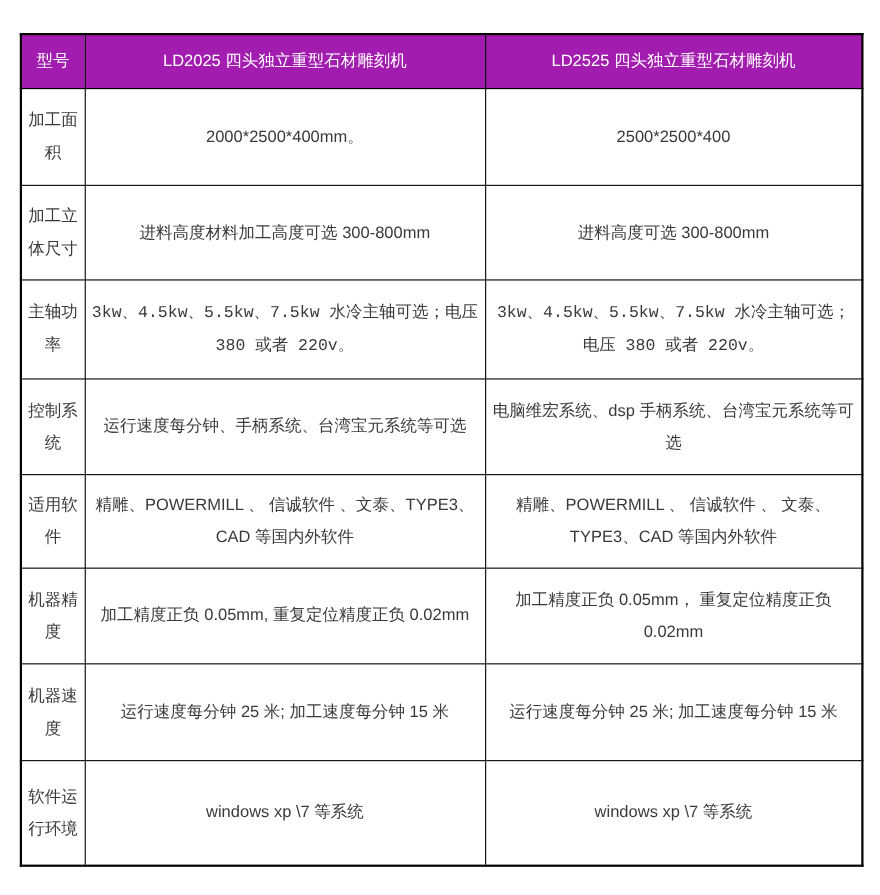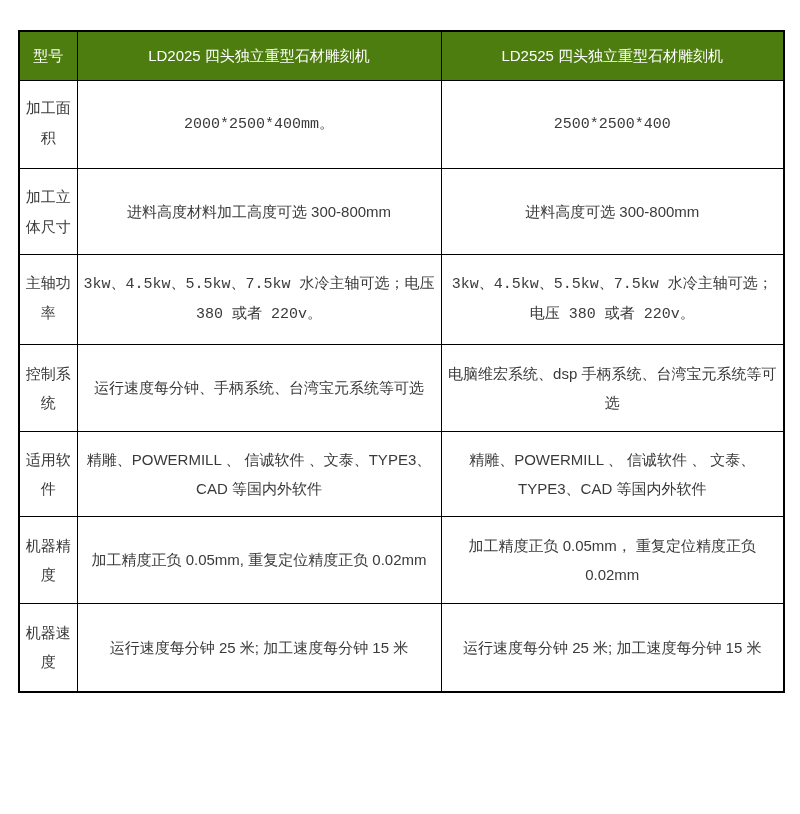--- a/index.html
+++ b/index.html
@@ -18,27 +18,27 @@
   .spec-table col.c-m2{width:343px;}
   .spec-table th,.spec-table td{
     border:1px solid #000000;
     text-align:center;vertical-align:middle;
     font-size:15px;line-height:1.95;
     padding:2px 3px;
     color:#3a3a3a;
     word-break:break-word;
   }
   .spec-table thead th{
-    background:#4d7c0f;
+    background:#a21caf;
     color:#ffffff;
     font-weight:normal;
     height:44px;
   }
   .spec-table td.label-cell{padding:2px 2px;}
-  tr.r1{height:88px;font-family:Liberation Mono, monospace;}
+  tr.r1{height:88px;}
   tr.r2{height:86px;margin-left:25px;}
   tr.r3{height:90px;font-family:Liberation Mono, monospace;}
   tr.r4{height:87px;padding-left:28px;}
   tr.r5{height:85px;}
   tr.r6{height:87px;padding-left:16px;}
   tr.r7{height:88px;}
   tr.r8{height:95px;}
 </style>
 </head>
 <body>
@@ -85,14 +85,19 @@
     <tr class="r6">
       <td class="label-cell">机器精度</td>
       <td>加工精度正负 0.05mm, 重复定位精度正负 0.02mm</td>
       <td>加工精度正负 0.05mm， 重复定位精度正负 0.02mm</td>
     </tr>
     <tr class="r7">
       <td class="label-cell">机器速度</td>
       <td>运行速度每分钟 25 米; 加工速度每分钟 15 米</td>
       <td>运行速度每分钟 25 米; 加工速度每分钟 15 米</td>
     </tr>
+    <tr class="r8">
+      <td class="label-cell">软件运行环境</td>
+      <td>windows xp  \7 等系统</td>
+      <td>windows xp  \7 等系统</td>
+    </tr>
   </tbody>
 </table>
 
 </body></html>

